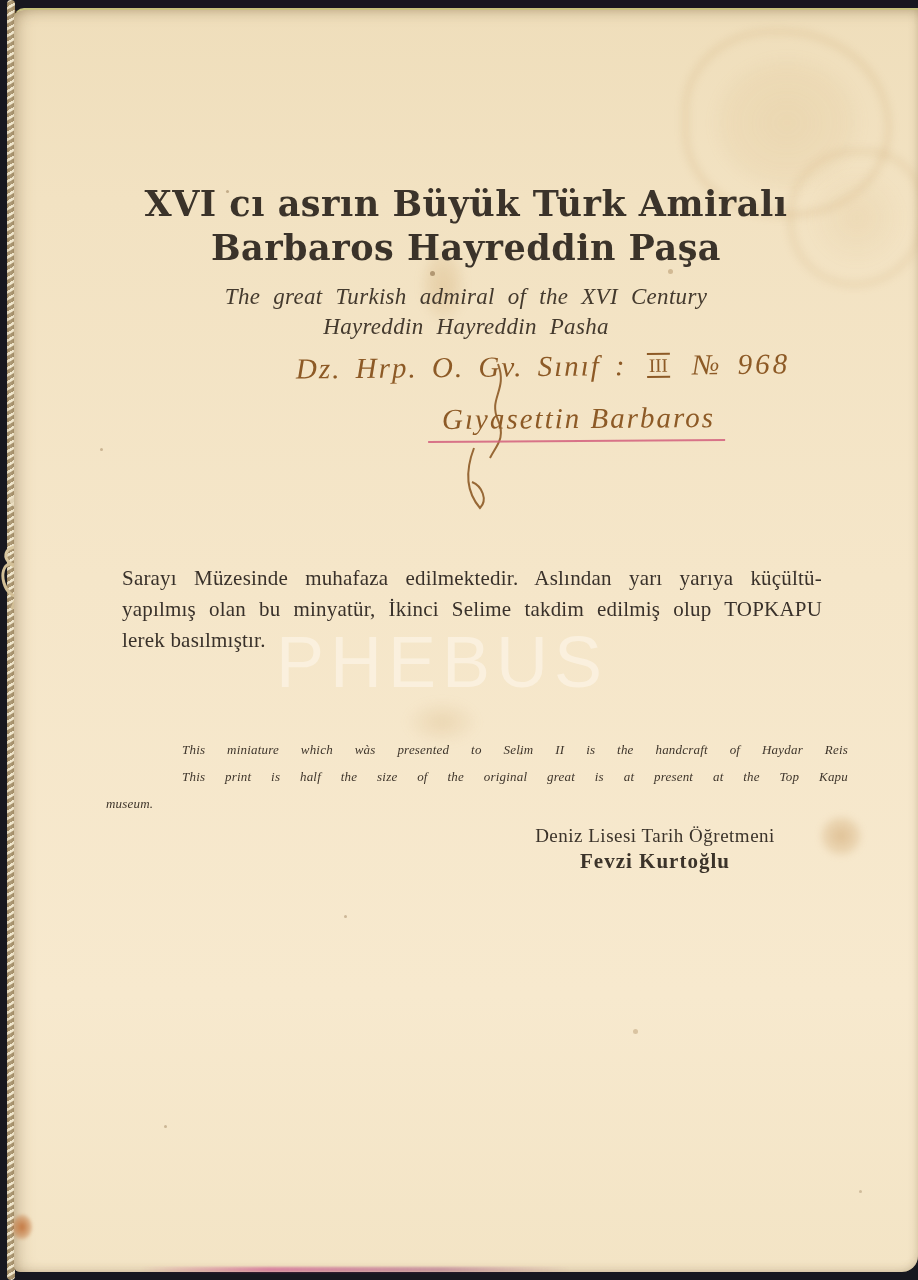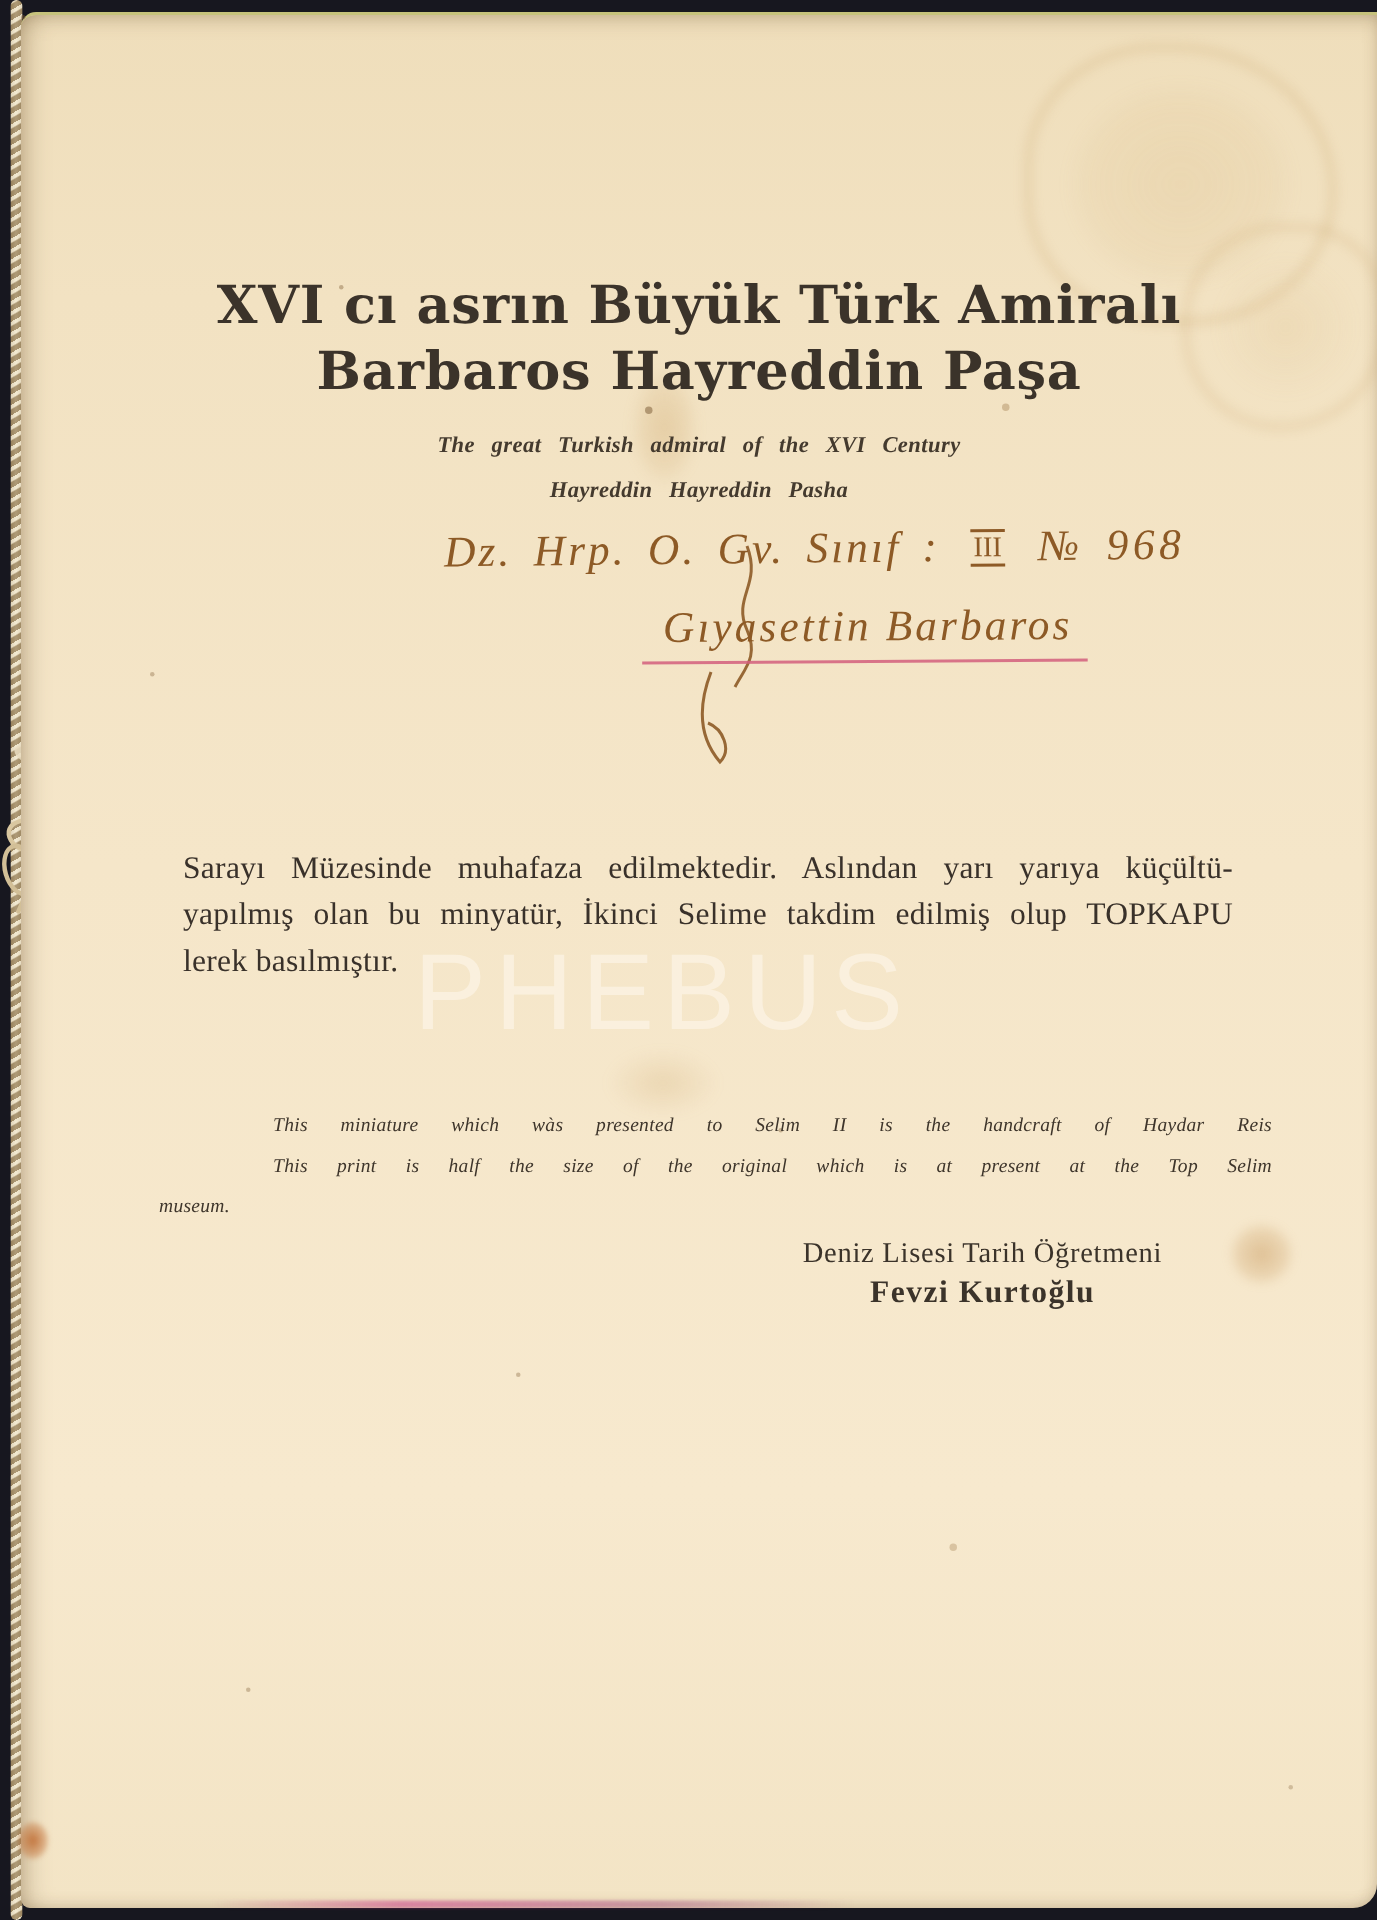--- a/index.html
+++ b/index.html
@@ -111,24 +111,23 @@
 
   
   .title-block {
     position:absolute; left:0; width:904px; top:172px; text-align:center;
     font-family:"DejaVu Serif", serif; font-weight:700;
     font-size:35px; line-height:44px; color:#3b332a; letter-spacing:.5px;
     z-index:5;
   }
   .subtitle-block {
     position:absolute; left:0; width:904px; top:272px; text-align:center;
-    font-style:italic; font-size:15px; line-height:30px;
+    font-style:italic; font-size:23px; line-height:30px;
     color:#443a2e; word-spacing:7px; letter-spacing:.3px;
     z-index:5;
-    font-weight:bold;
   }
 
   
   .hw { font-style:italic; color:#8d5a26; letter-spacing:2px; z-index:6; }
   .hw-line1 {
     position:absolute; left:282px; top:340px; font-size:29px; word-spacing:5px;
     transform:rotate(-.6deg); white-space:nowrap;
   }
   .hw-roman {
     font-size:19px; font-style:normal; letter-spacing:0;
@@ -222,21 +221,21 @@
   <div class="para-tr">
     <div class="jline">Sarayı Müzesinde muhafaza edilmektedir. Aslından yarı yarıya küçültü-</div>
     <div class="jline">yapılmış olan bu minyatür, İkinci Selime takdim edilmiş olup TOPKAPU</div>
     <div>lerek basılmıştır.</div>
   </div>
 
   <div class="watermark">PHEBUS</div>
 
   <div class="para-en">
     <div class="jline indent">This miniature which wàs presented to Selim II is the handcraft of Haydar Reis</div>
-    <div class="jline indent">This print is half the size of the original which is at present at the Top Selim</div>
+    <div class="jline indent">This print is half the size of the original great is at present at the Top Kapu</div>
     <div>museum.</div>
   </div>
 
   <div class="signature">
     <div class="signature-role">Deniz Lisesi Tarih Öğretmeni</div>
     <div class="signature-name">Fevzi Kurtoğlu</div>
   </div>
 
 </div>
 

